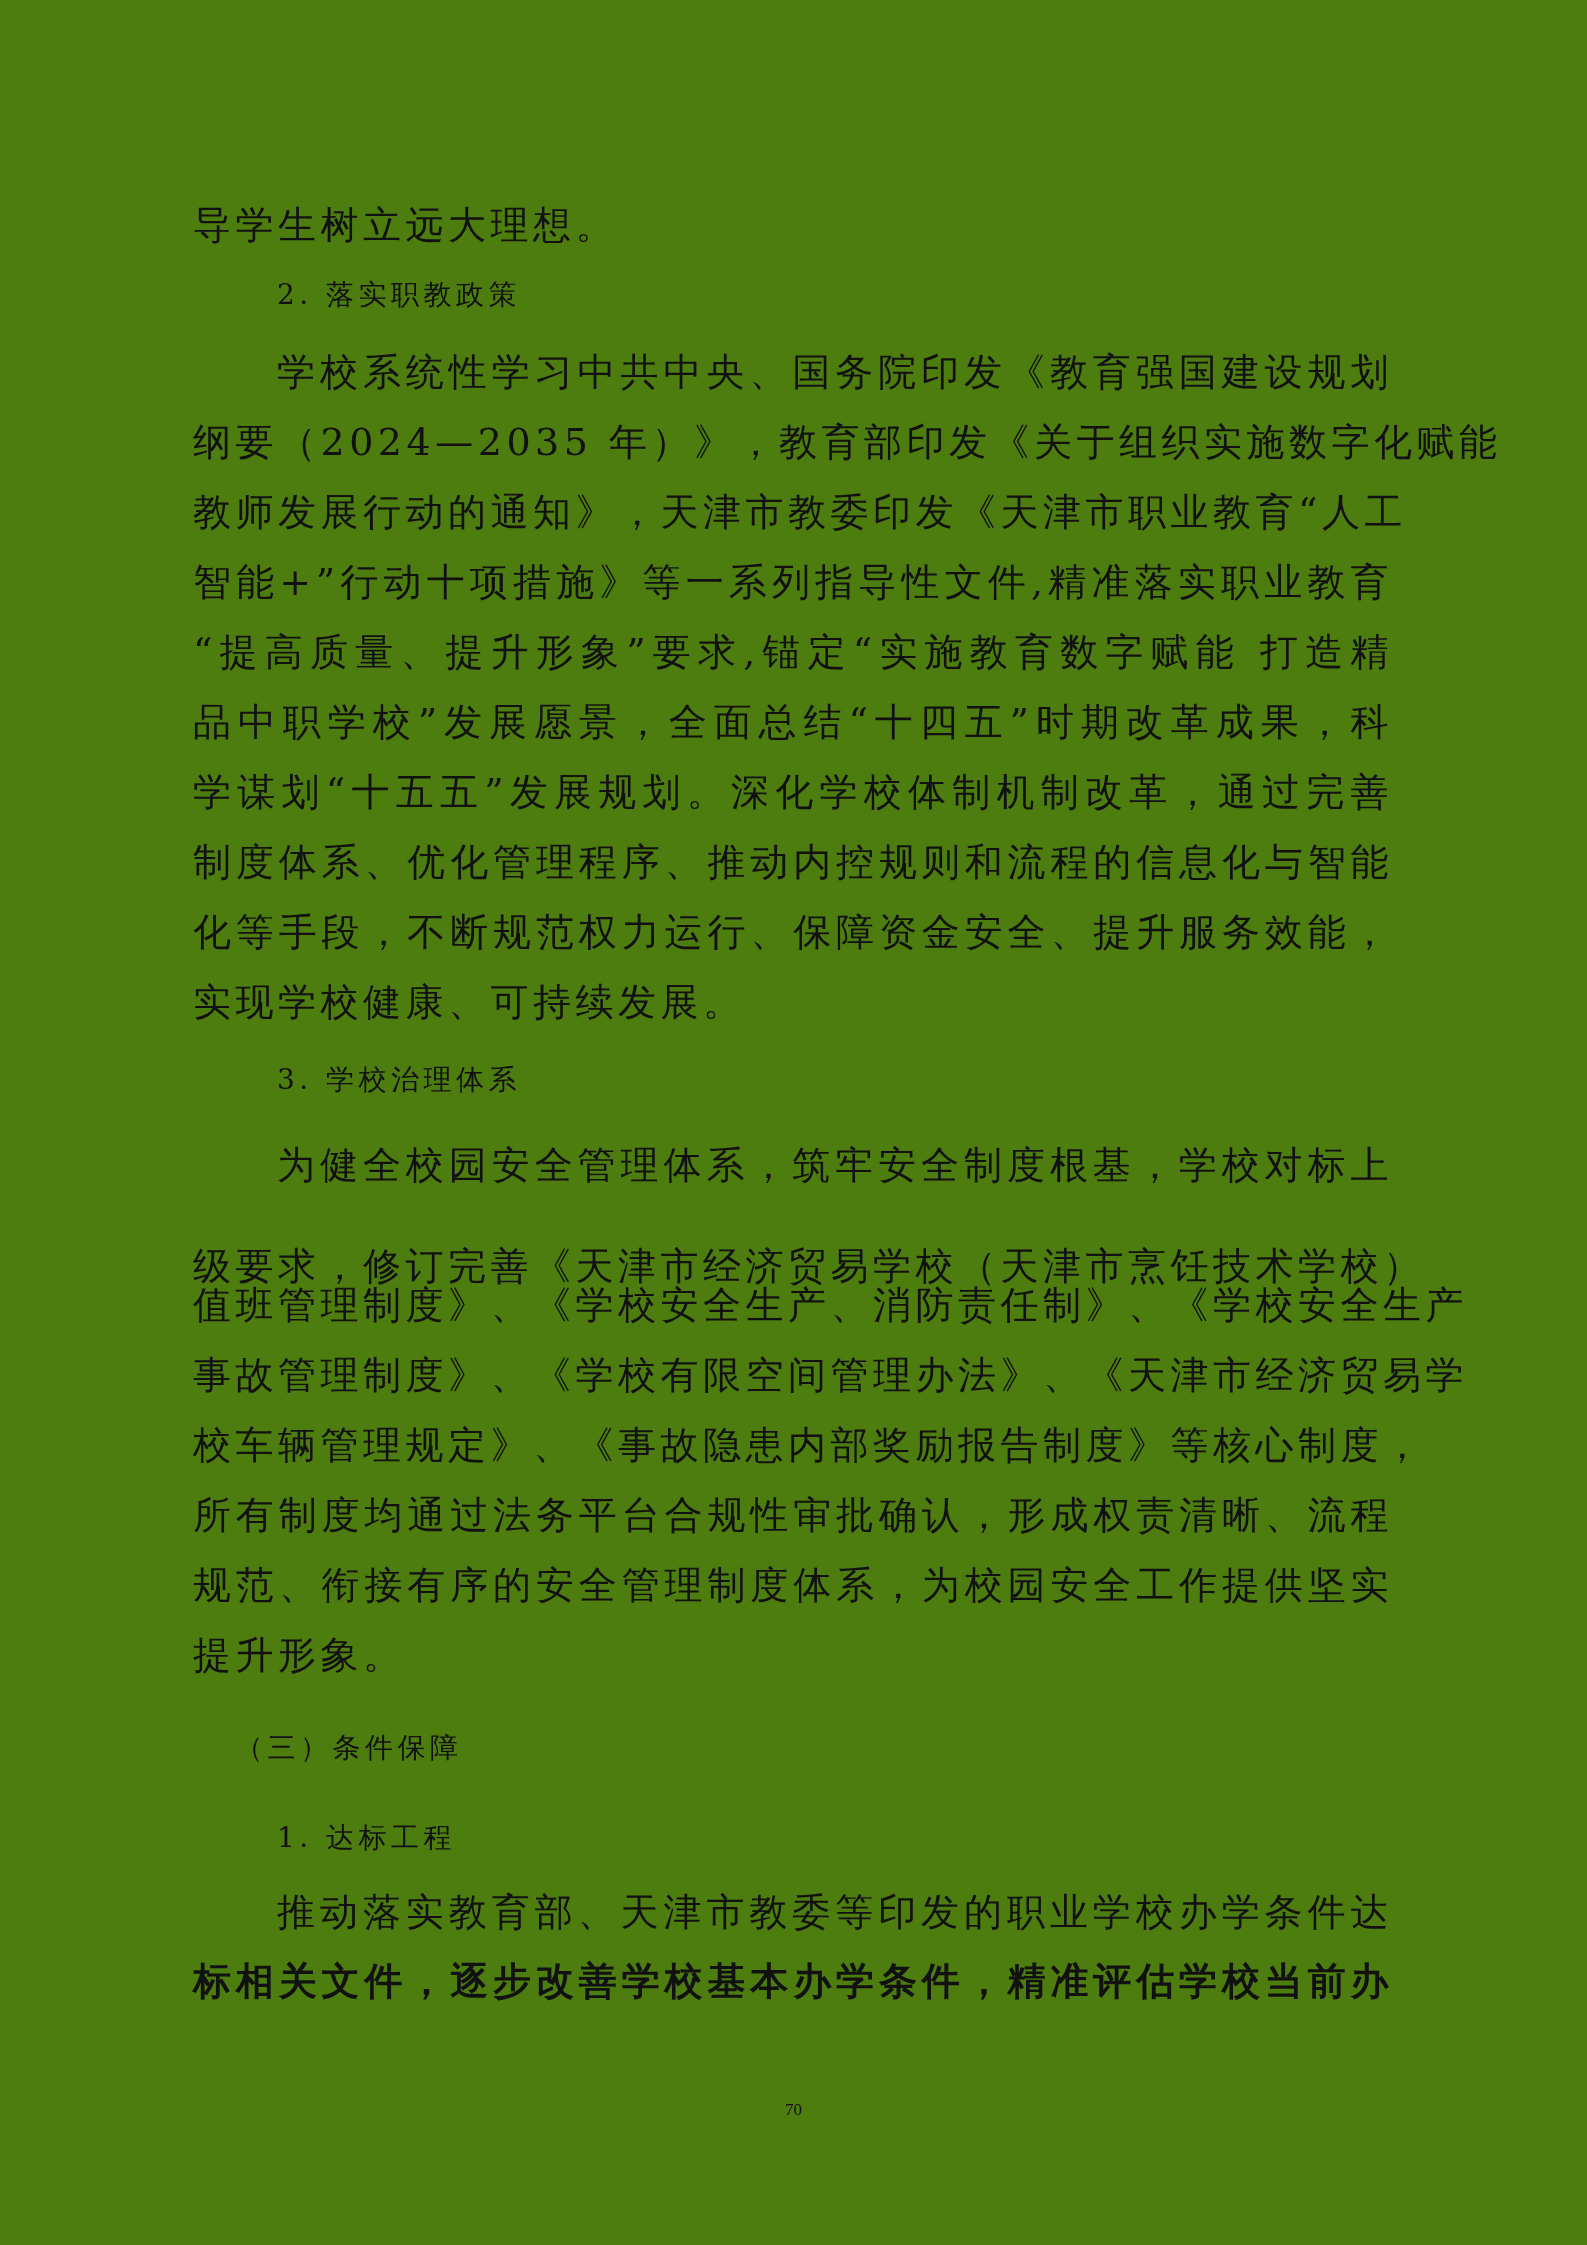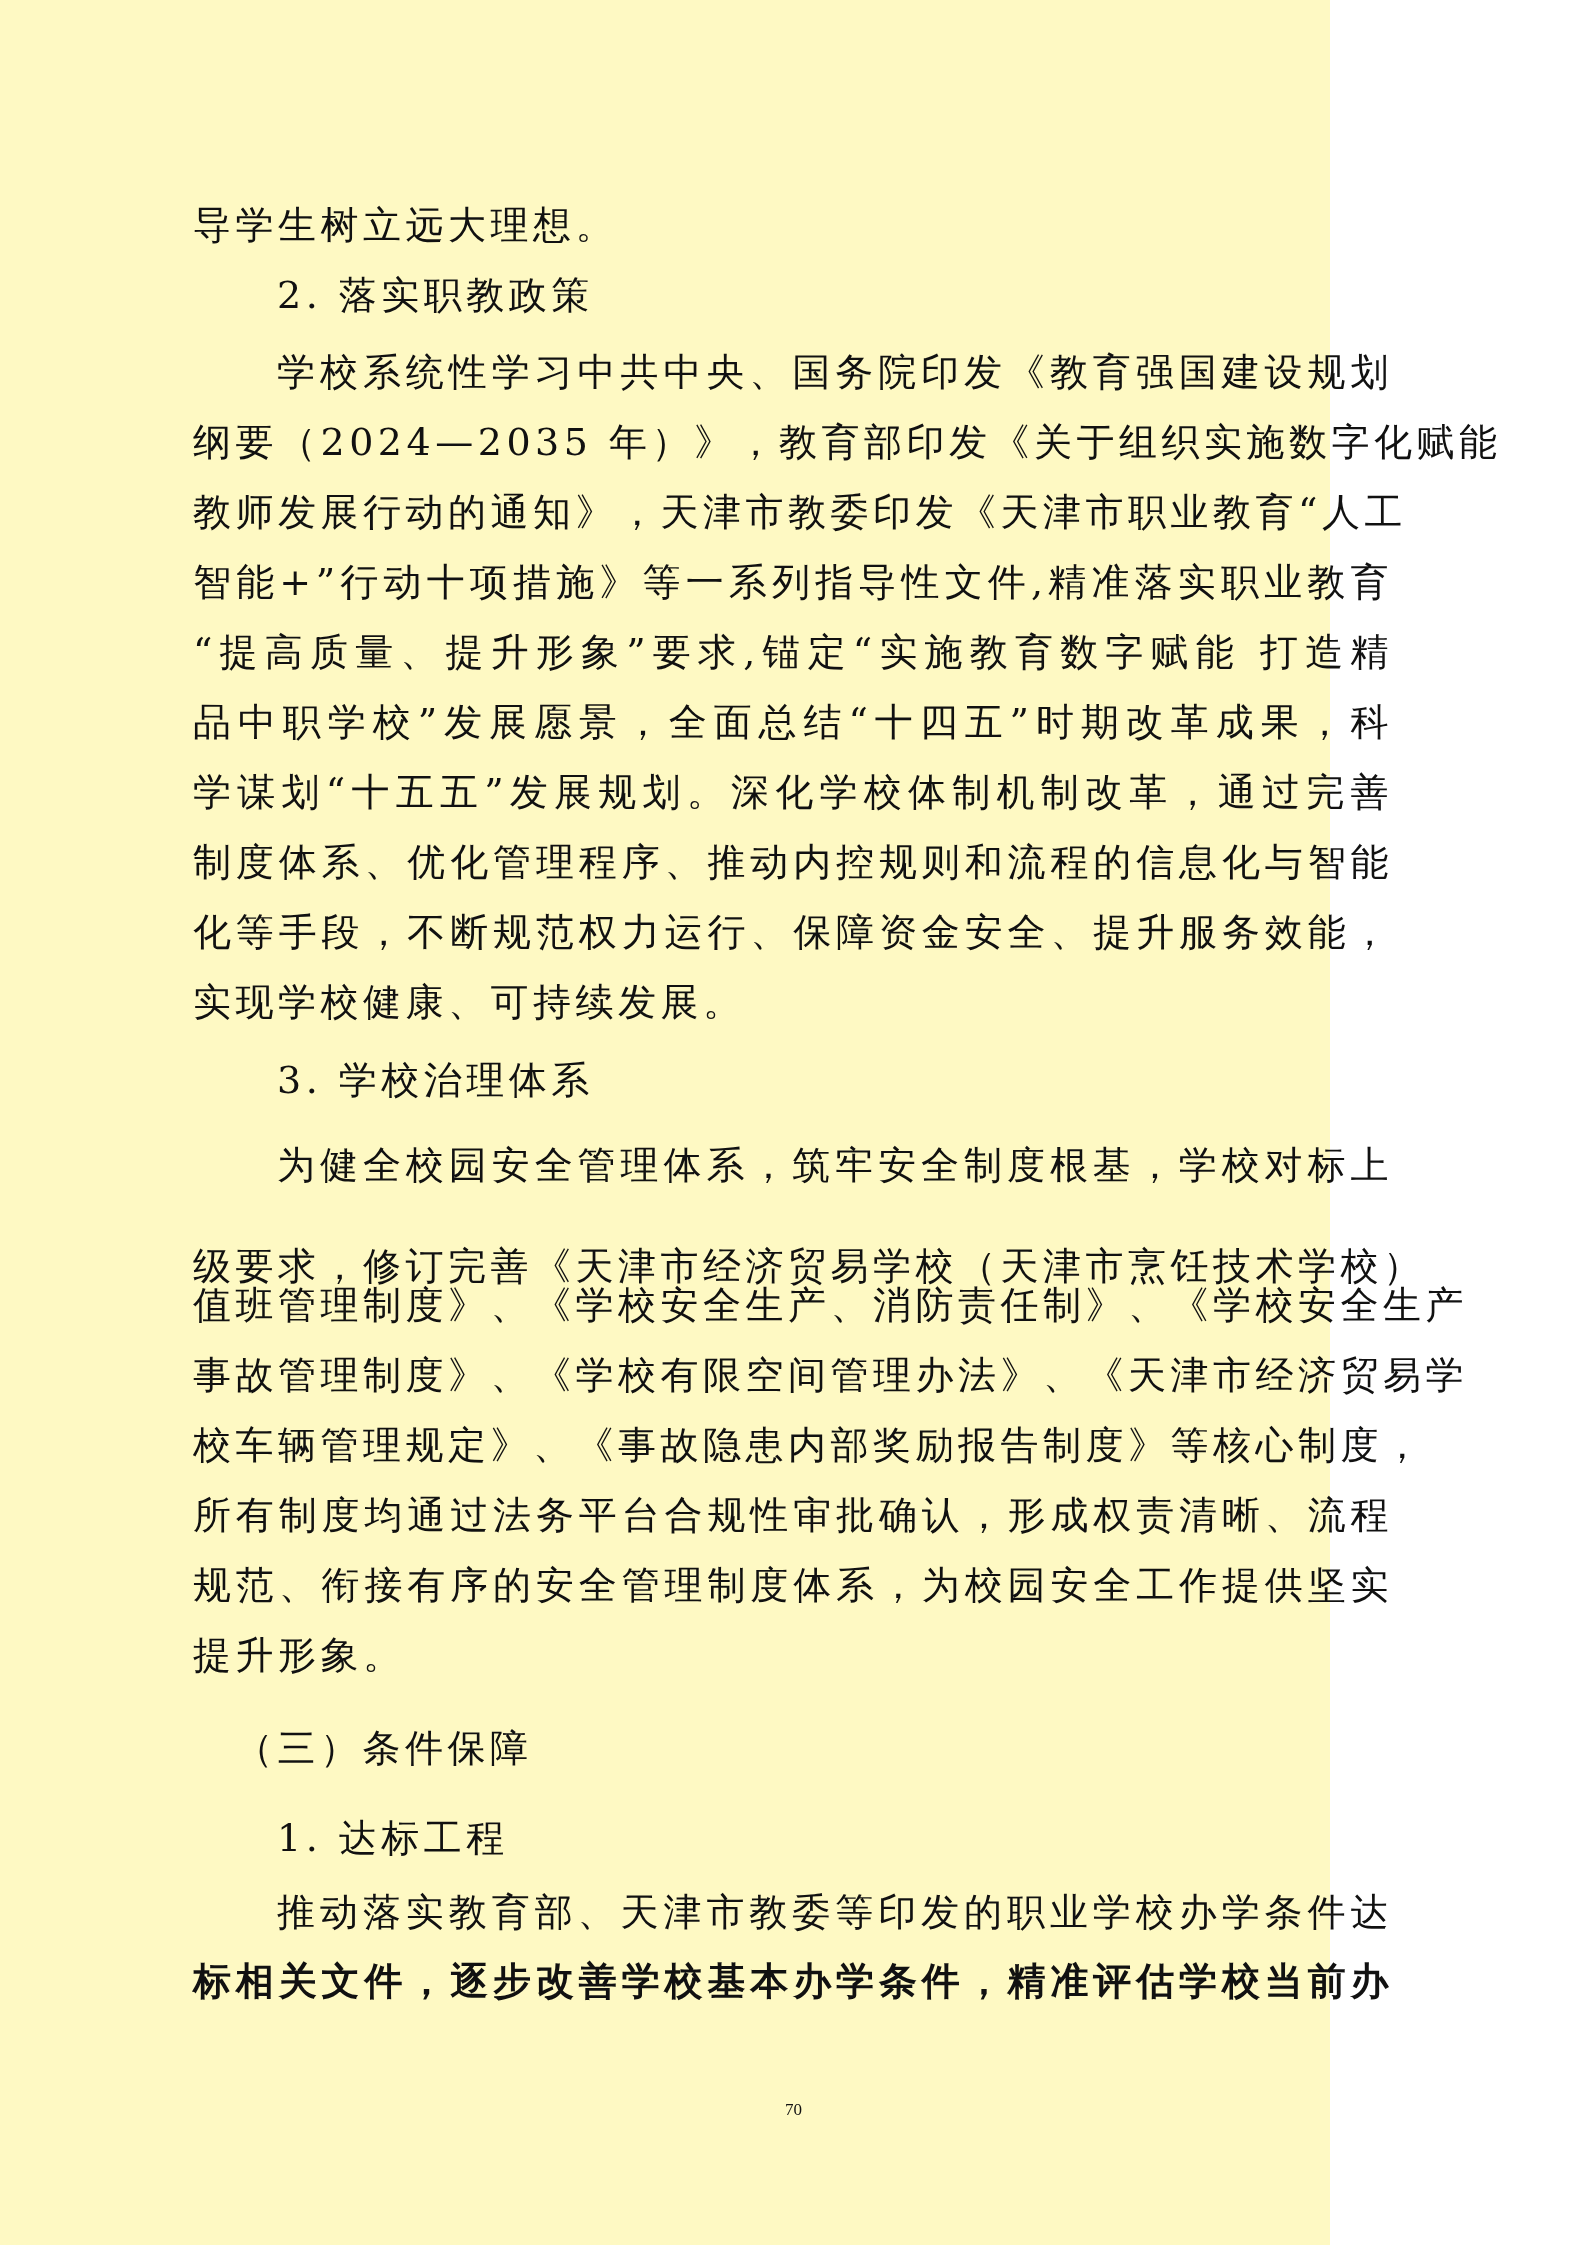--- a/index.html
+++ b/index.html
@@ -12,23 +12,23 @@
       height: 2245px;
       position: relative;
       overflow: hidden;
       color: #111111;
       font-family: "DejaVu Serif", "Liberation Serif", serif;
     }
     .page {
       position: absolute;
       left: 0;
       top: 0;
-      width: 1330px;
+      width: 1587px;
       height: 2245px;
-      background: #fef9c3;
+      background: #4d7c0f;
     }
     .text-block {
       position: absolute;
       left: 193px;
       width: 1200px;
     }
     .line {
       position: absolute;
       left: 0;
       width: 1200px;
@@ -38,21 +38,21 @@
       white-space: nowrap;
       letter-spacing: 4.5px;
       text-align: justify;
       text-align-last: justify;
     }
     .line.last {
       text-align-last: left;
     }
     .heading {
       position: absolute;
-      font-size: 38px;
+      font-size: 28px;
       line-height: 60px;
       white-space: nowrap;
       letter-spacing: 4.5px;
     }
     .page-number {
       position: absolute;
       left: 0;
       width: 1587px;
       top: 2100px;
       text-align: center;

